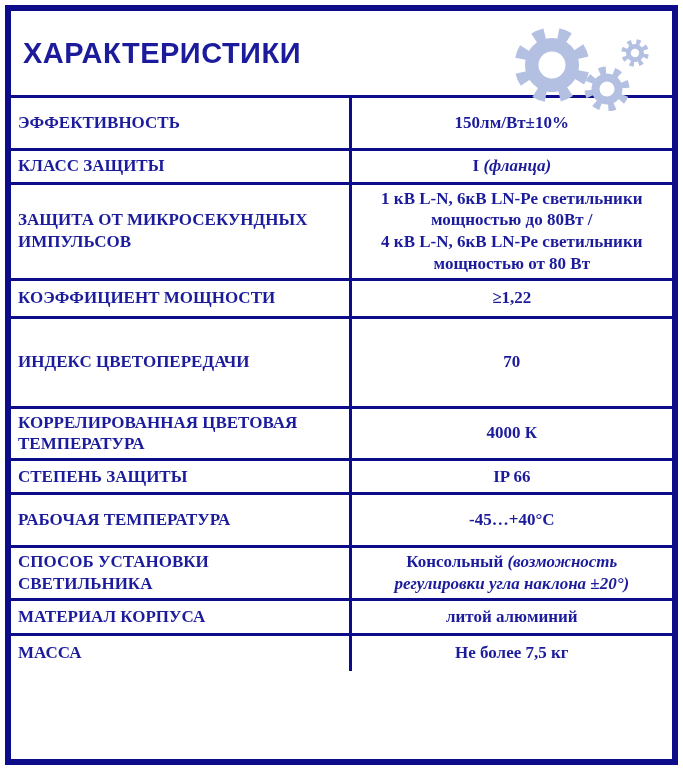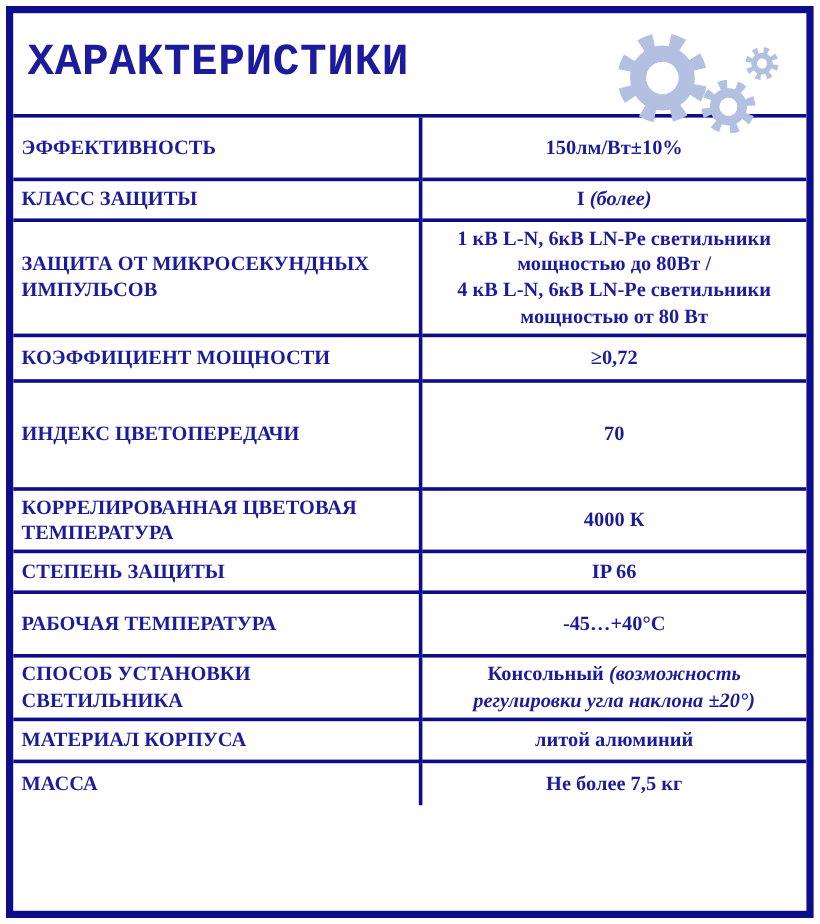--- a/index.html
+++ b/index.html
@@ -22,23 +22,23 @@
     overflow: hidden;
   }
   .titlebar {
     position: relative;
     height: 84px;
     border-bottom: 3px solid var(--border);
     display: flex;
     align-items: center;
   }
   .title {
-    font-family: Liberation Mono, monospace;
+    font-family: Liberation Sans, sans-serif;
     font-weight: bold;
-    font-size: 37px;
+    font-size: 29px;
     letter-spacing: 0.5px;
     color: var(--text);
     padding-left: 12px;
     white-space: nowrap;
   }
   .gears {
     position: absolute;
     right: 8px;
     top: 4px;
   }
@@ -120,29 +120,29 @@
   </div>
 
   <table class="spec">
     <tbody>
       <tr>
           <td class="lbl">ЭФФЕКТИВНОСТЬ</td>
           <td class="val">150лм/Вт±10%</td>
         </tr>
       <tr>
           <td class="lbl">КЛАСС ЗАЩИТЫ</td>
-          <td class="val"><span>I</span> <span class="it">(более)</span></td>
+          <td class="val"><span>I</span> <span class="it">(фланца)</span></td>
         </tr>
       <tr>
           <td class="lbl">ЗАЩИТА ОТ МИКРОСЕКУНДНЫХ<br>ИМПУЛЬСОВ</td>
           <td class="val">1 кВ L-N, 6кВ LN-Pe  светильники<br>мощностью до 80Вт /<br>4 кВ L-N, 6кВ LN-Pe светильники<br>мощностью от 80 Вт</td>
         </tr>
       <tr>
           <td class="lbl">КОЭФФИЦИЕНТ МОЩНОСТИ</td>
-          <td class="val">≥0,72</td>
+          <td class="val">≥1,22</td>
         </tr>
       <tr>
           <td class="lbl">ИНДЕКС ЦВЕТОПЕРЕДАЧИ</td>
           <td class="val">70</td>
         </tr>
       <tr>
           <td class="lbl">КОРРЕЛИРОВАННАЯ ЦВЕТОВАЯ<br>ТЕМПЕРАТУРА</td>
           <td class="val">4000 К</td>
         </tr>
       <tr>

